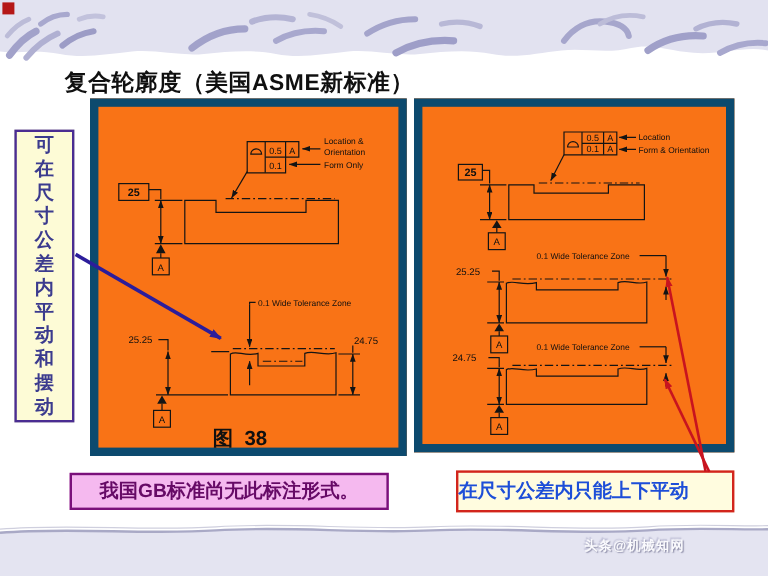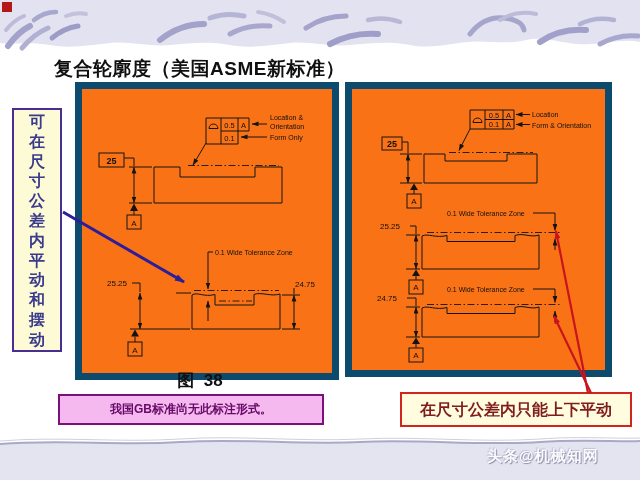--- a/index.html
+++ b/index.html
@@ -8,30 +8,30 @@
   .abs{position:absolute;}
   #corner-sq{left:2px;top:2px;width:10px;height:10px;background:#b51717;}
   #page-title{left:54px;top:56px;font-size:19px;font-weight:bold;color:#101010;letter-spacing:.5px;}
   #left-note{left:12px;top:108px;width:50px;height:244px;box-sizing:border-box;
              border:2px solid #4a2d92;background:#fdfbd6;color:#3b3b8e;
              font-size:16px;font-weight:bold;line-height:19.8px;text-align:center;
              white-space:pre-line;padding-top:2px;}
   .figbox{background:#f97316;border:7px solid #0c4a6e;}
   #fig38-box{left:75px;top:82px;width:250px;height:284px;}
   #fig39-box{left:345px;top:82px;width:253px;height:281px;}
-  .figcap{top:369px;text-align:center;font-size:17px;font-weight:bold;color:#101010;white-space:pre;}
+  .figcap{top:354px;text-align:center;font-size:17px;font-weight:bold;color:#101010;white-space:pre;}
   #cap38{left:75px;width:250px;}
   #cap39{left:345px;width:253px;}
   #note-gb{left:58px;top:394px;width:266px;height:31px;box-sizing:border-box;
            border:2px solid #7a107a;background:#f5b9ef;color:#660a66;
-           font-size:12px;font-weight:bold;text-align:center;line-height:27px;}
-  #note-move{left:400px;top:392px;width:232px;height:35px;box-sizing:border-box;
-           border:2px solid #d2251c;background:#fffcdf;color:#7f1d1d;
-           font-size:16px;font-weight:bold;text-align:center;line-height:31px;}
-  #watermark{left:487px;top:447px;font-size:15px;font-weight:bold;color:#fafafd;
+           font-size:16px;font-weight:bold;text-align:center;line-height:27px;}
+  #note-move{left:380px;top:392px;width:232px;height:35px;box-sizing:border-box;
+           border:2px solid #d2251c;background:#fffcdf;color:#1d4ed8;
+           font-size:16px;font-weight:bold;line-height:31px;}
+  #watermark{left:487px;top:447px;font-size:11px;font-weight:bold;color:#fafafd;
              letter-spacing:1px;text-shadow:1px 1px 1px #8d8da8,-1px -1px 1px #c2c2d8;}
   svg{display:block;}
   svg text{font-family:"Liberation Sans",sans-serif;fill:#101010;}
   .t7{font-size:7px}.t75{font-size:7.5px}.t8{font-size:8px}.t9{font-size:9px;font-weight:bold}
   .mid{text-anchor:middle}
   .ln{stroke:#141414;stroke-width:1;fill:none;}
   .dd{stroke:#141414;stroke-width:.9;fill:none;stroke-dasharray:7 2.5 1.5 2.5;}
   .tri{fill:#141414;stroke:none;}
 </style>
 </head>

